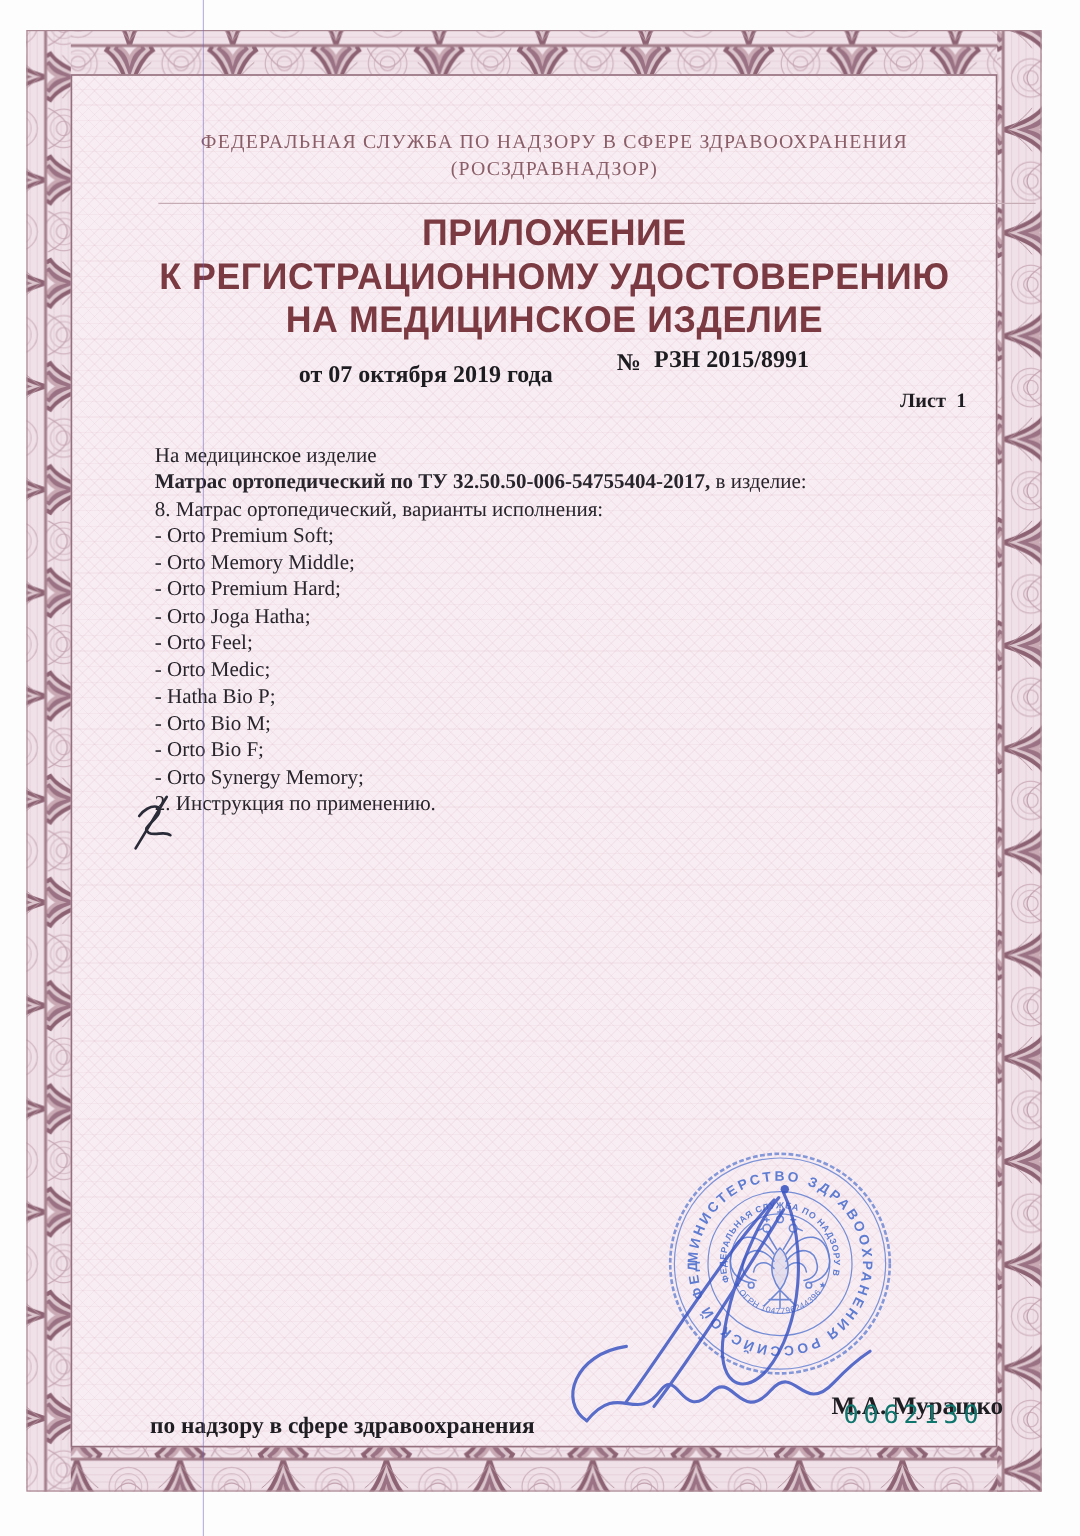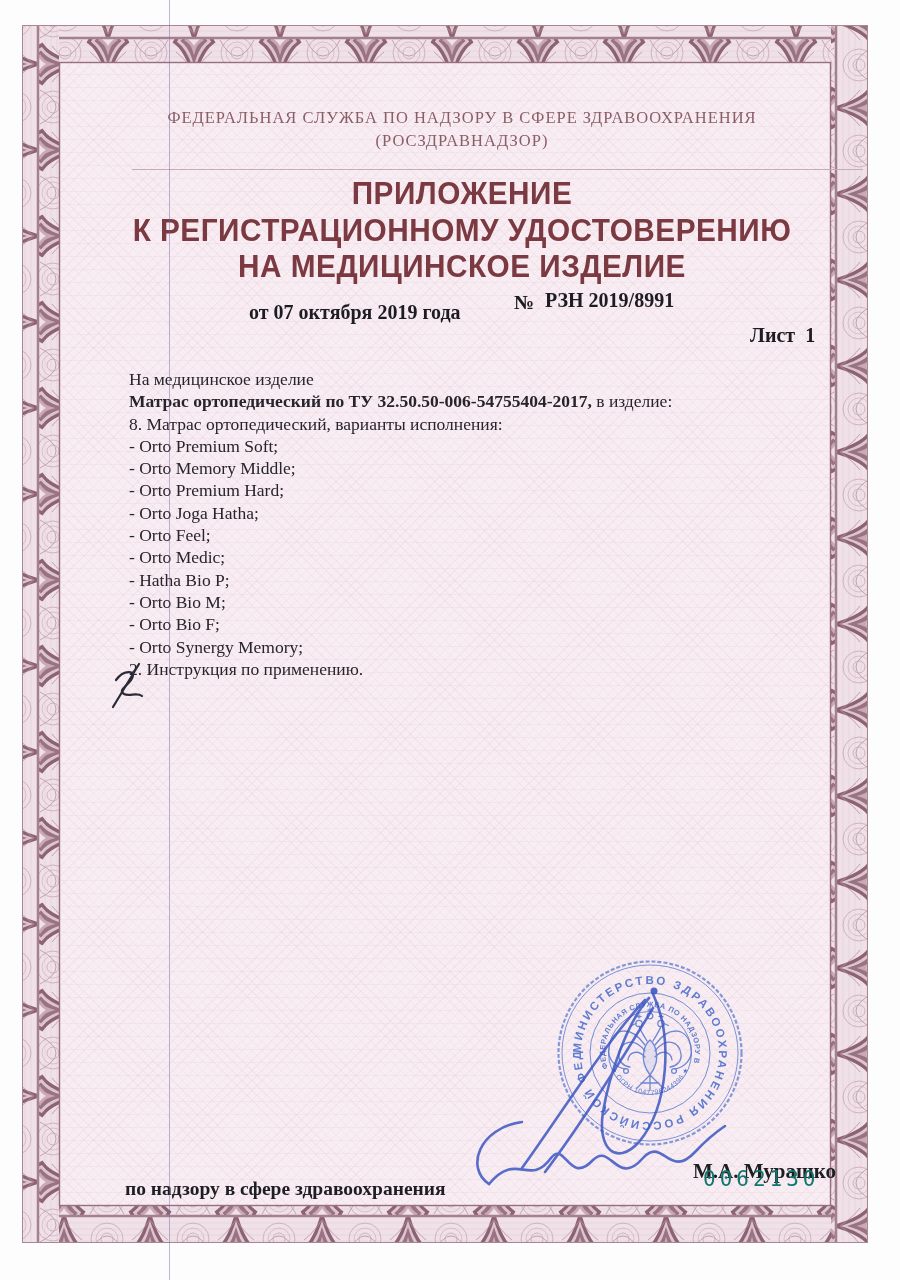--- a/index.html
+++ b/index.html
@@ -30,21 +30,21 @@
   .h-small{
     font-size:16.5px;letter-spacing:1px;color:#8a5e68;white-space:pre;
   }
   .divider{left:115px;top:169px;width:731px;height:1px;background:#c6acb5;}
   .big-title{
     font-family:"Liberation Sans",sans-serif;font-weight:bold;
     font-size:31px;color:#7b3a42;letter-spacing:.5px;
     transform:scaleX(.96);transform-origin:center;white-space:pre;
   }
   .date-line{font-size:20px;font-weight:bold;color:#1d1c20;white-space:pre;}
-  .sheet{font-size:20px;font-weight:bold;color:#1d1c20;white-space:pre;}
+  .sheet{font-size:17px;font-weight:bold;color:#1d1c20;white-space:pre;}
 
   .body-text{
     left:112px;top:368px;width:640px;
     font-size:17.5px;line-height:22.3px;color:#27242b;
   }
   .body-text .line{white-space:pre;}
   .b{font-weight:bold;}
 
   .sig-title{
     left:108px;top:1124px;font-size:19.5px;line-height:26px;
@@ -109,21 +109,21 @@
     <div class="abs center-band h-small" style="top:131px;">(РОСЗДРАВНАДЗОР)</div>
 
     <div class="abs divider"></div>
 
     <div class="abs center-band big-title" style="top:176px;">ПРИЛОЖЕНИЕ</div>
     <div class="abs center-band big-title" style="top:213px;">К РЕГИСТРАЦИОННОМУ УДОСТОВЕРЕНИЮ</div>
     <div class="abs center-band big-title" style="top:249px;">НА МЕДИЦИНСКОЕ ИЗДЕЛИЕ</div>
 
     <div class="abs date-line" style="left:232px;top:289px;margin-top:12px;">от 07 октября 2019 года</div>
     <div class="abs date-line" style="left:497px;top:291px;">№</div>
-    <div class="abs date-line" style="left:528px;top:289px;">РЗН 2019/8991</div>
+    <div class="abs date-line" style="left:528px;top:289px;">РЗН 2015/8991</div>
 
     <div class="abs sheet" style="left:733px;top:324px;">Лист  1</div>
 
     <div class="abs body-text">
       <div class="line">На медицинское изделие</div>
       <div class="line"><span class="b">Матрас ортопедический по ТУ 32.50.50-006-54755404-2017,</span><span> в изделие:</span></div>
       <div class="line">8. Матрас ортопедический, варианты исполнения:</div>
       <div class="line">- Orto Premium Soft;</div>
       <div class="line">- Orto Memory Middle;</div>
       <div class="line">- Orto Premium Hard;</div>

